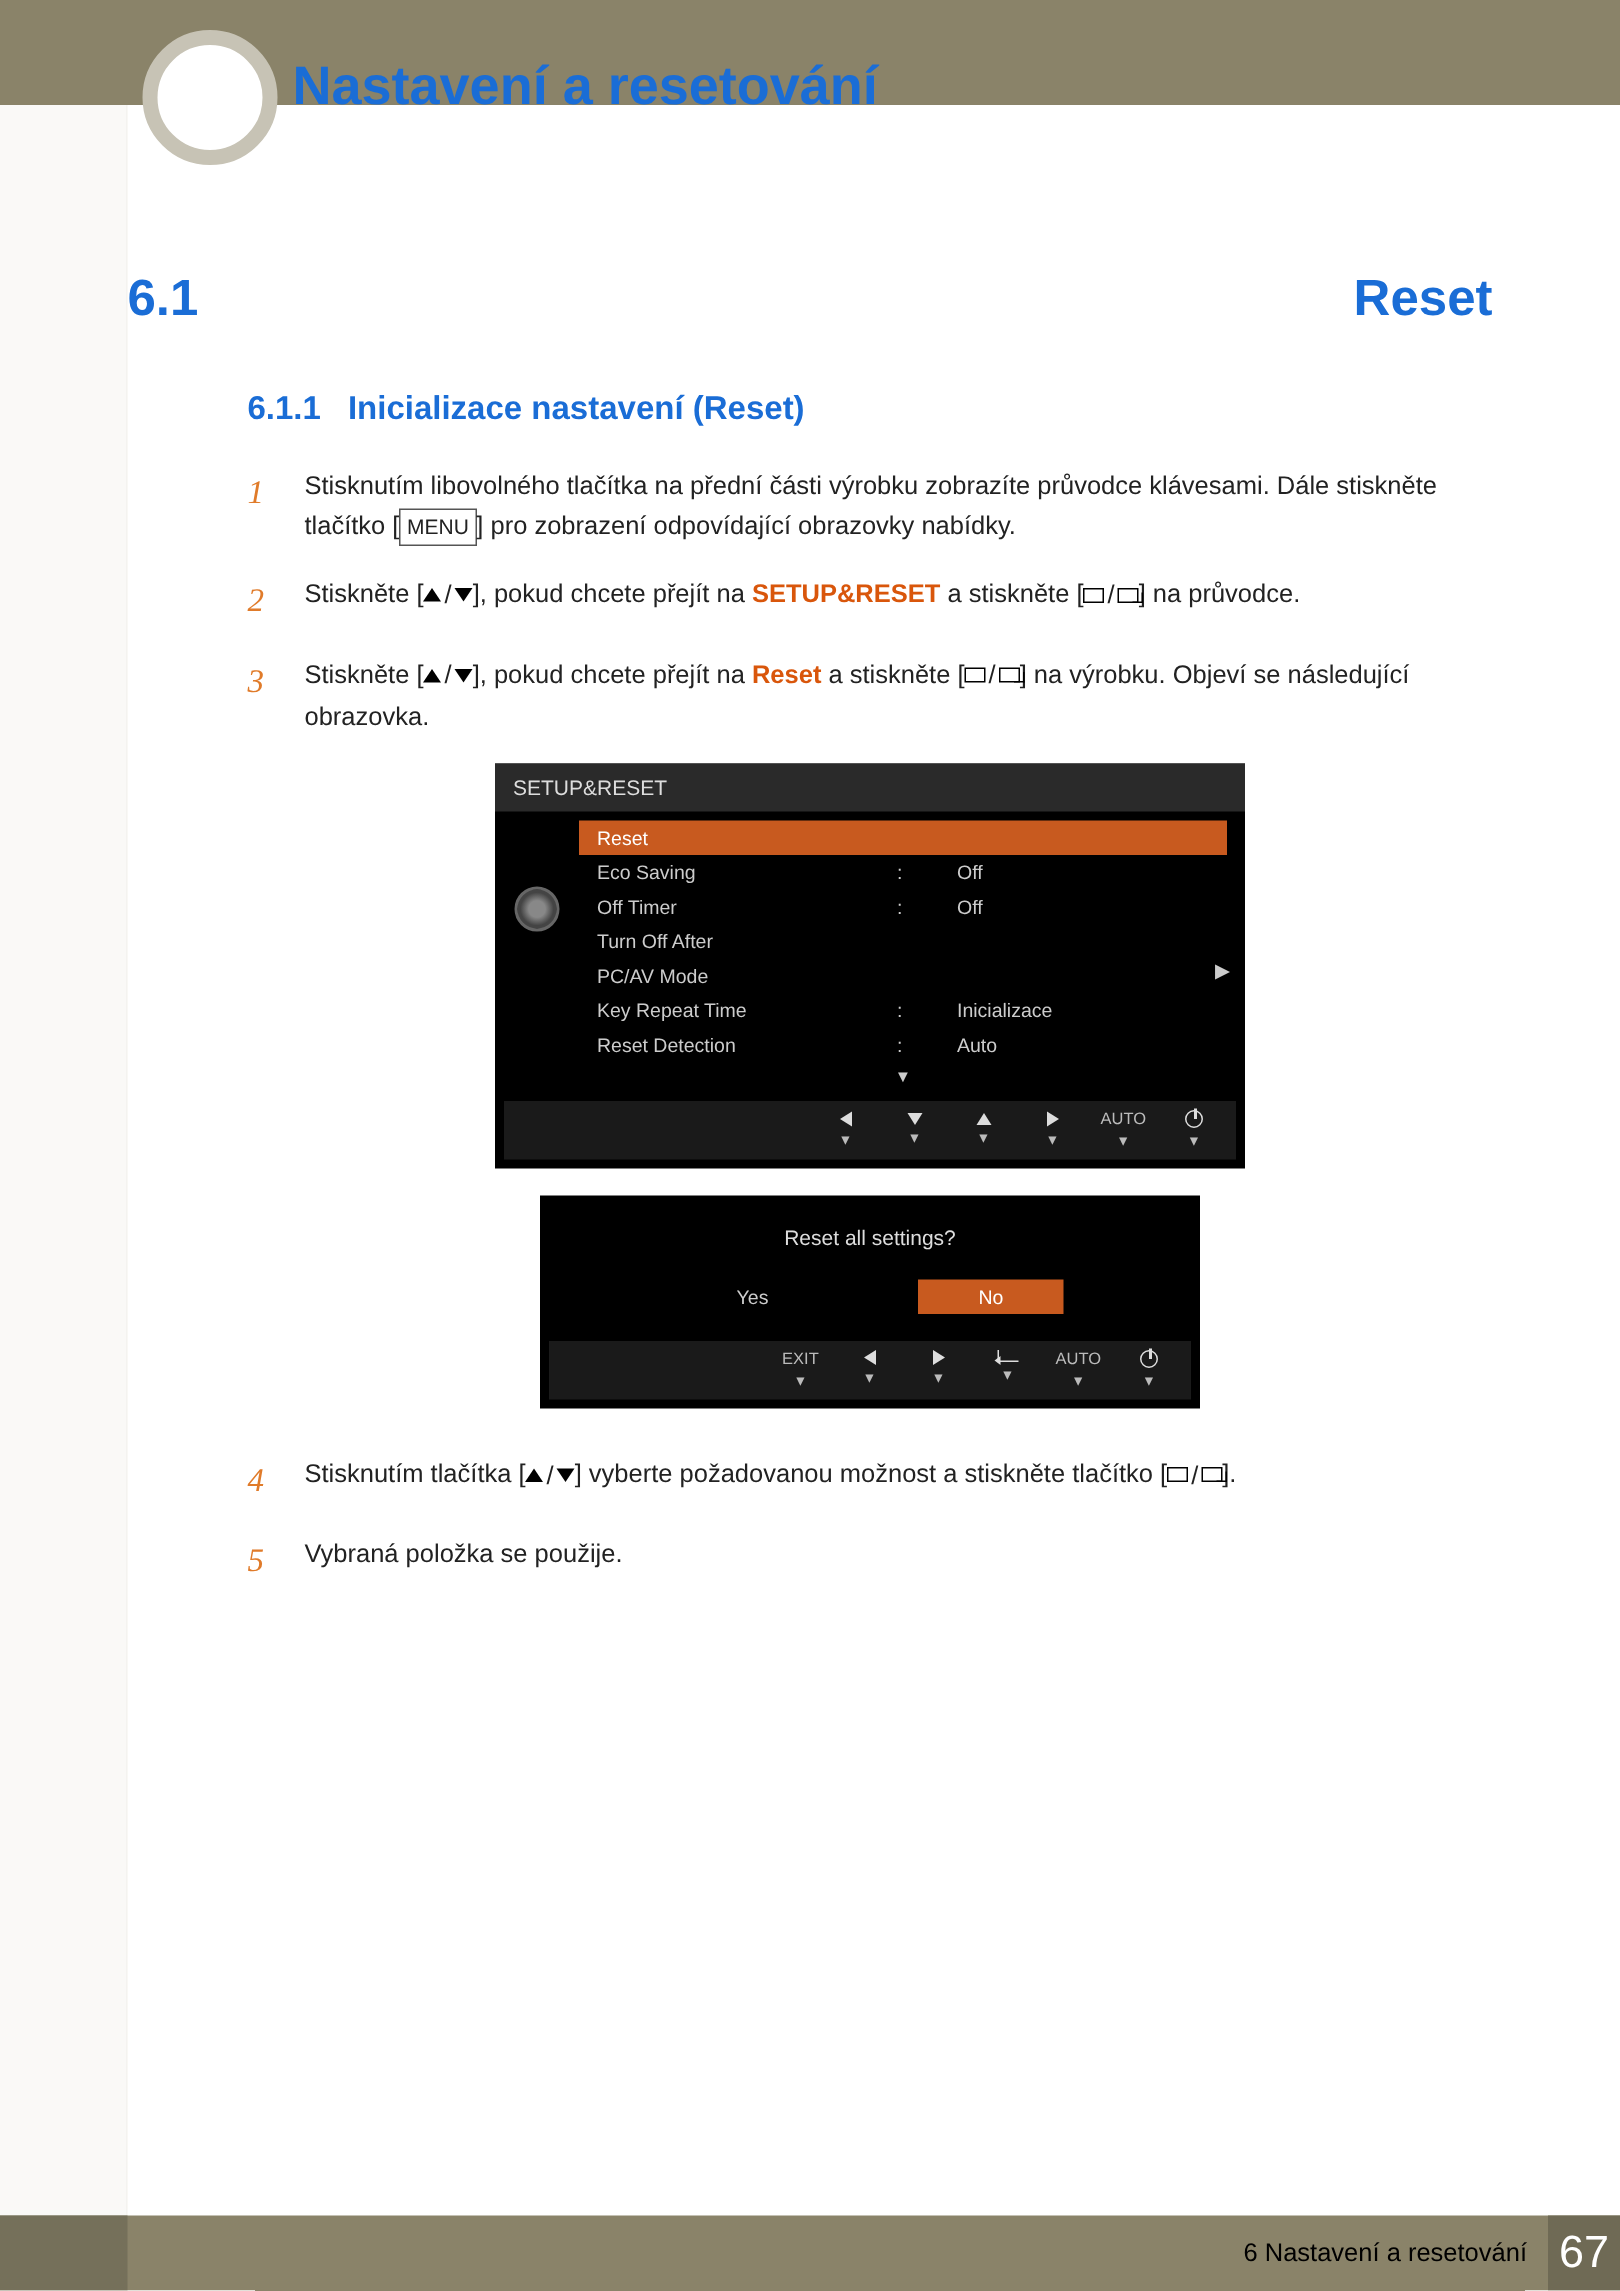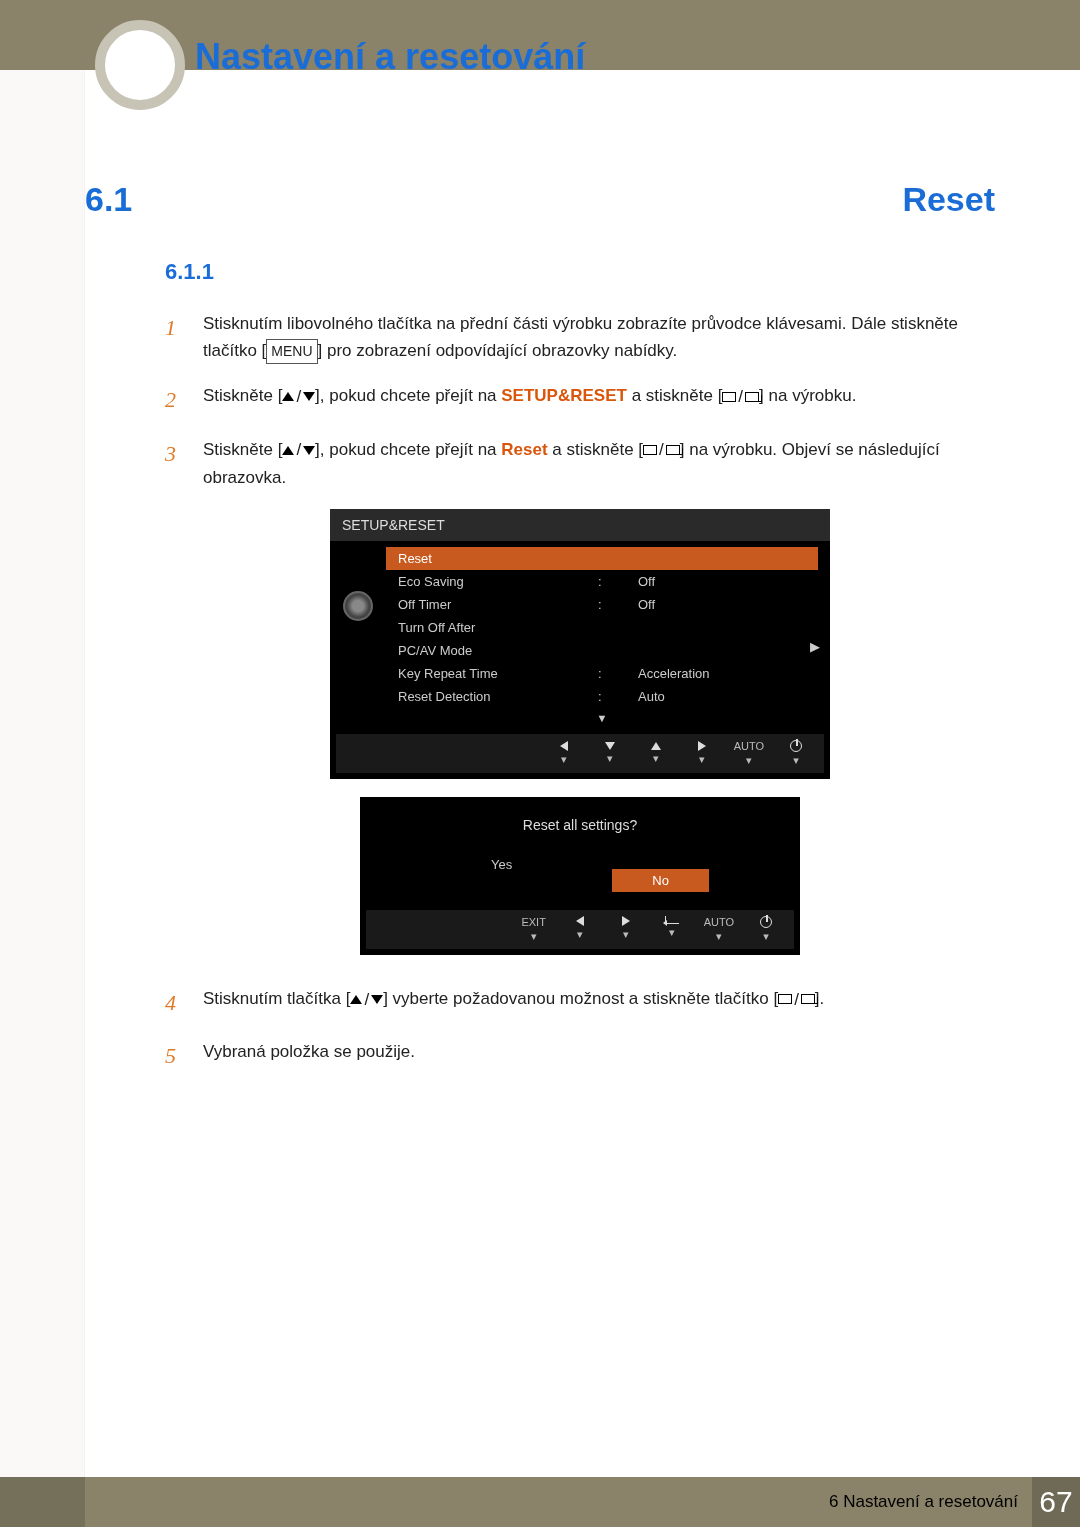--- a/index.html
+++ b/index.html
@@ -109,21 +109,21 @@
     width: 440px;
     background: #000;
     color: #ccc;
     font-size: 13px;
     margin-top: 18px;
     padding: 20px 0 6px 0;
   }
   .osd2-q { text-align:center; font-size:14px; color:#ddd; margin-bottom: 20px; }
   .osd2-opts { display:flex; justify-content:center; gap:60px; margin-bottom: 18px; }
   .osd2-opt { padding: 4px 40px; font-size:13px; }
-  .osd2-opt.sel { background:#c85a1f; color:#fff;margin-top:16px; }
+  .osd2-opt.sel { background:#c85a1f; color:#fff; }
   .osd2-bar {
     display:flex; justify-content:flex-end; gap:18px;
     background:#1a1a1a; padding:6px 14px; font-size:11px; color:#bbb;
     margin: 0 6px; align-items:flex-start;
   }
 
   
   .footer {
     position:absolute;
     bottom:0; left:0; right:0;
@@ -158,35 +158,36 @@
 <div class="content">
 
   <div class="section-row">
     <span class="section-num">6.1</span>
     <span class="section-title">Reset</span>
   </div>
 
 
   <div class="subsection-row">
     <span class="subsection-num">6.1.1</span>
+    <span class="subsection-title">Inicializace nastavení (Reset)</span>
   </div>
 
   <div class="steps">
 
     <div class="step">
       <span class="step-num">1</span>
       <span class="step-text">
         <span>Stisknutím libovolného tlačítka na přední části výrobku zobrazíte průvodce klávesami. Dále stiskněte tlačítko [</span><span class="menu-box">MENU</span><span>] pro zobrazení odpovídající obrazovky nabídky.</span>
       </span>
     </div>
 
     <div class="step">
       <span class="step-num">2</span>
       <span class="step-text">
-        <span>Stiskněte [</span><span class="icon-inline"><span class="tri-up"></span> / <span class="tri-down"></span></span><span>], pokud chcete přejít na </span><span class="hl-orange">SETUP&amp;RESET</span><span> a stiskněte [</span><span class="icon-inline"><span class="rect-icon"></span> / <span class="enter-icon"></span></span><span>] na výrobku.</span>
+        <span>Stiskněte [</span><span class="icon-inline"><span class="tri-up"></span> / <span class="tri-down"></span></span><span>], pokud chcete přejít na </span><span class="hl-orange">SETUP&amp;RESET</span><span> a stiskněte [</span><span class="icon-inline"><span class="rect-icon"></span> / <span class="enter-icon"></span></span><span>] na průvodce.</span>
       </span>
     </div>
 
     <div class="step">
       <span class="step-num">3</span>
       <span class="step-text">
         <span>Stiskněte [</span><span class="icon-inline"><span class="tri-up"></span> / <span class="tri-down"></span></span><span>], pokud chcete přejít na </span><span class="hl-orange">Reset</span><span> a stiskněte [</span><span class="icon-inline"><span class="rect-icon"></span> / <span class="enter-icon"></span></span><span>] na výrobku. Objeví se následující obrazovka.</span>
       </span>
     </div>
 
@@ -215,21 +216,21 @@
             </div>
           <div class="osd-row">
               <span class="osd-label">Turn Off After</span>
             </div>
           <div class="osd-row">
               <span class="osd-label">PC/AV Mode</span>
             </div>
           <div class="osd-row">
               <span class="osd-label">Key Repeat Time</span>
               <span class="osd-colon">:</span>
-              <span class="osd-value">Acceleration</span>
+              <span class="osd-value">Inicializace</span>
             </div>
           <div class="osd-row">
               <span class="osd-label">Reset Detection</span>
               <span class="osd-colon">:</span>
               <span class="osd-value">Auto</span>
             </div>
           <div class="osd-down-cue">▼</div>
         </div>
       </div>
       <span class="osd-right-arrow">▶</span>

